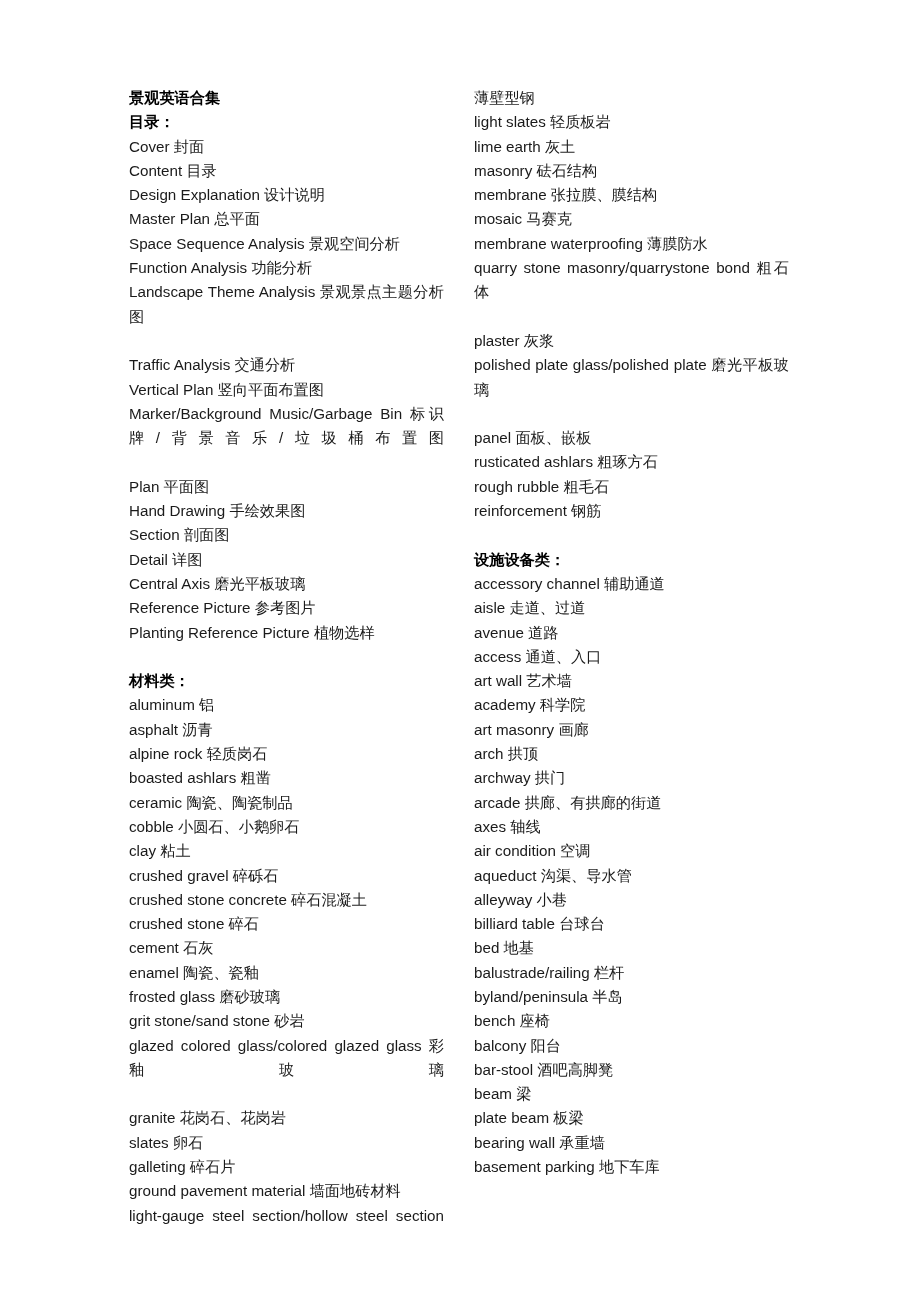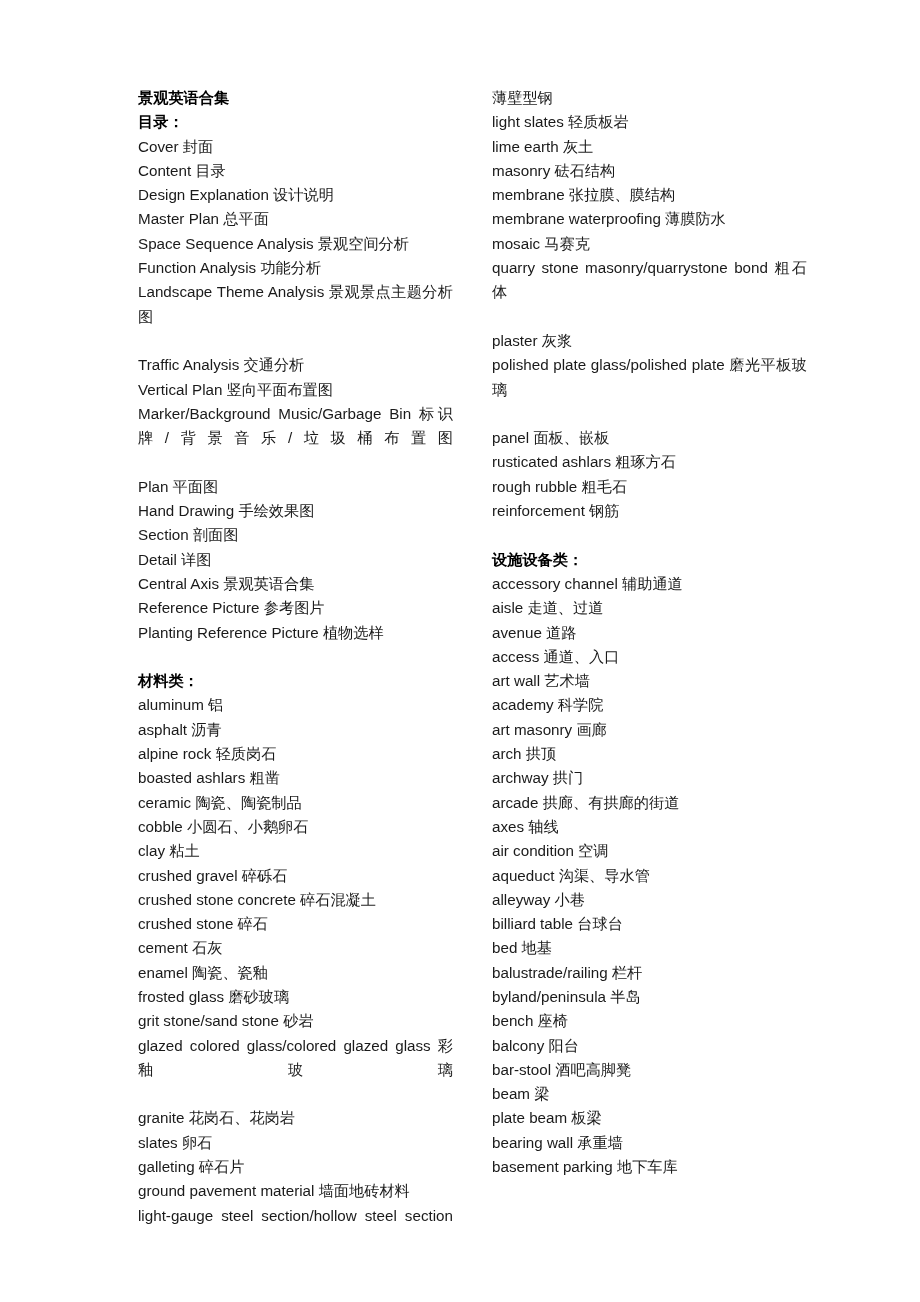--- a/index.html
+++ b/index.html
@@ -25,21 +25,20 @@
     top: 86px;
     width: 660px;
     display: flex;
     flex-direction: row;
     align-items: flex-start;
     gap: 30px;
   }
   .col {
     width: 315px;
     flex: 0 0 315px;
-    margin-left: 9px;
   }
   .line {
     font-size: 15.2px;
     line-height: 24.3px;
     color: #1a1a1a;
     text-align: left;
     white-space: pre-wrap;
     word-break: break-word;
   }
   .line.bold {
@@ -77,21 +76,21 @@
         <div class="line">Space Sequence Analysis 景观空间分析</div>
         <div class="line">Function Analysis 功能分析</div>
         <div class="line just">Landscape Theme Analysis 景观景点主题分析图</div>
         <div class="line">Traffic Analysis 交通分析</div>
         <div class="line">Vertical Plan 竖向平面布置图</div>
         <div class="line just">Marker/Background Music/Garbage Bin 标识牌/背景音乐/垃圾桶布置图</div>
         <div class="line">Plan 平面图</div>
         <div class="line">Hand Drawing 手绘效果图</div>
         <div class="line">Section 剖面图</div>
         <div class="line">Detail 详图</div>
-        <div class="line">Central Axis 景观英语合集</div>
+        <div class="line">Central Axis 磨光平板玻璃</div>
         <div class="line">Reference Picture 参考图片</div>
         <div class="line">Planting Reference Picture 植物选样</div>
         <div class="gap"></div>
         <div class="line bold">材料类：</div>
         <div class="line">aluminum 铝</div>
         <div class="line">asphalt 沥青</div>
         <div class="line">alpine rock 轻质岗石</div>
         <div class="line">boasted ashlars 粗凿</div>
         <div class="line">ceramic 陶瓷、陶瓷制品</div>
         <div class="line">cobble 小圆石、小鹅卵石</div>
@@ -109,22 +108,22 @@
         <div class="line">galleting 碎石片</div>
         <div class="line">ground pavement material 墙面地砖材料</div>
         <div class="line just">light-gauge steel section/hollow steel section</div>
       </div>
     <div class="col" id="right-col">
         <div class="line">薄壁型钢</div>
         <div class="line">light slates 轻质板岩</div>
         <div class="line">lime earth 灰土</div>
         <div class="line">masonry 砝石结构</div>
         <div class="line">membrane 张拉膜、膜结构</div>
+        <div class="line">mosaic 马赛克</div>
         <div class="line">membrane waterproofing 薄膜防水</div>
-        <div class="line">mosaic 马赛克</div>
         <div class="line just">quarry stone masonry/quarrystone bond 粗石体</div>
         <div class="line">plaster 灰浆</div>
         <div class="line just">polished plate glass/polished plate 磨光平板玻璃</div>
         <div class="line">panel 面板、嵌板</div>
         <div class="line">rusticated ashlars 粗琢方石</div>
         <div class="line">rough rubble 粗毛石</div>
         <div class="line">reinforcement 钢筋</div>
         <div class="gap"></div>
         <div class="line bold">设施设备类：</div>
         <div class="line">accessory channel 辅助通道</div>

